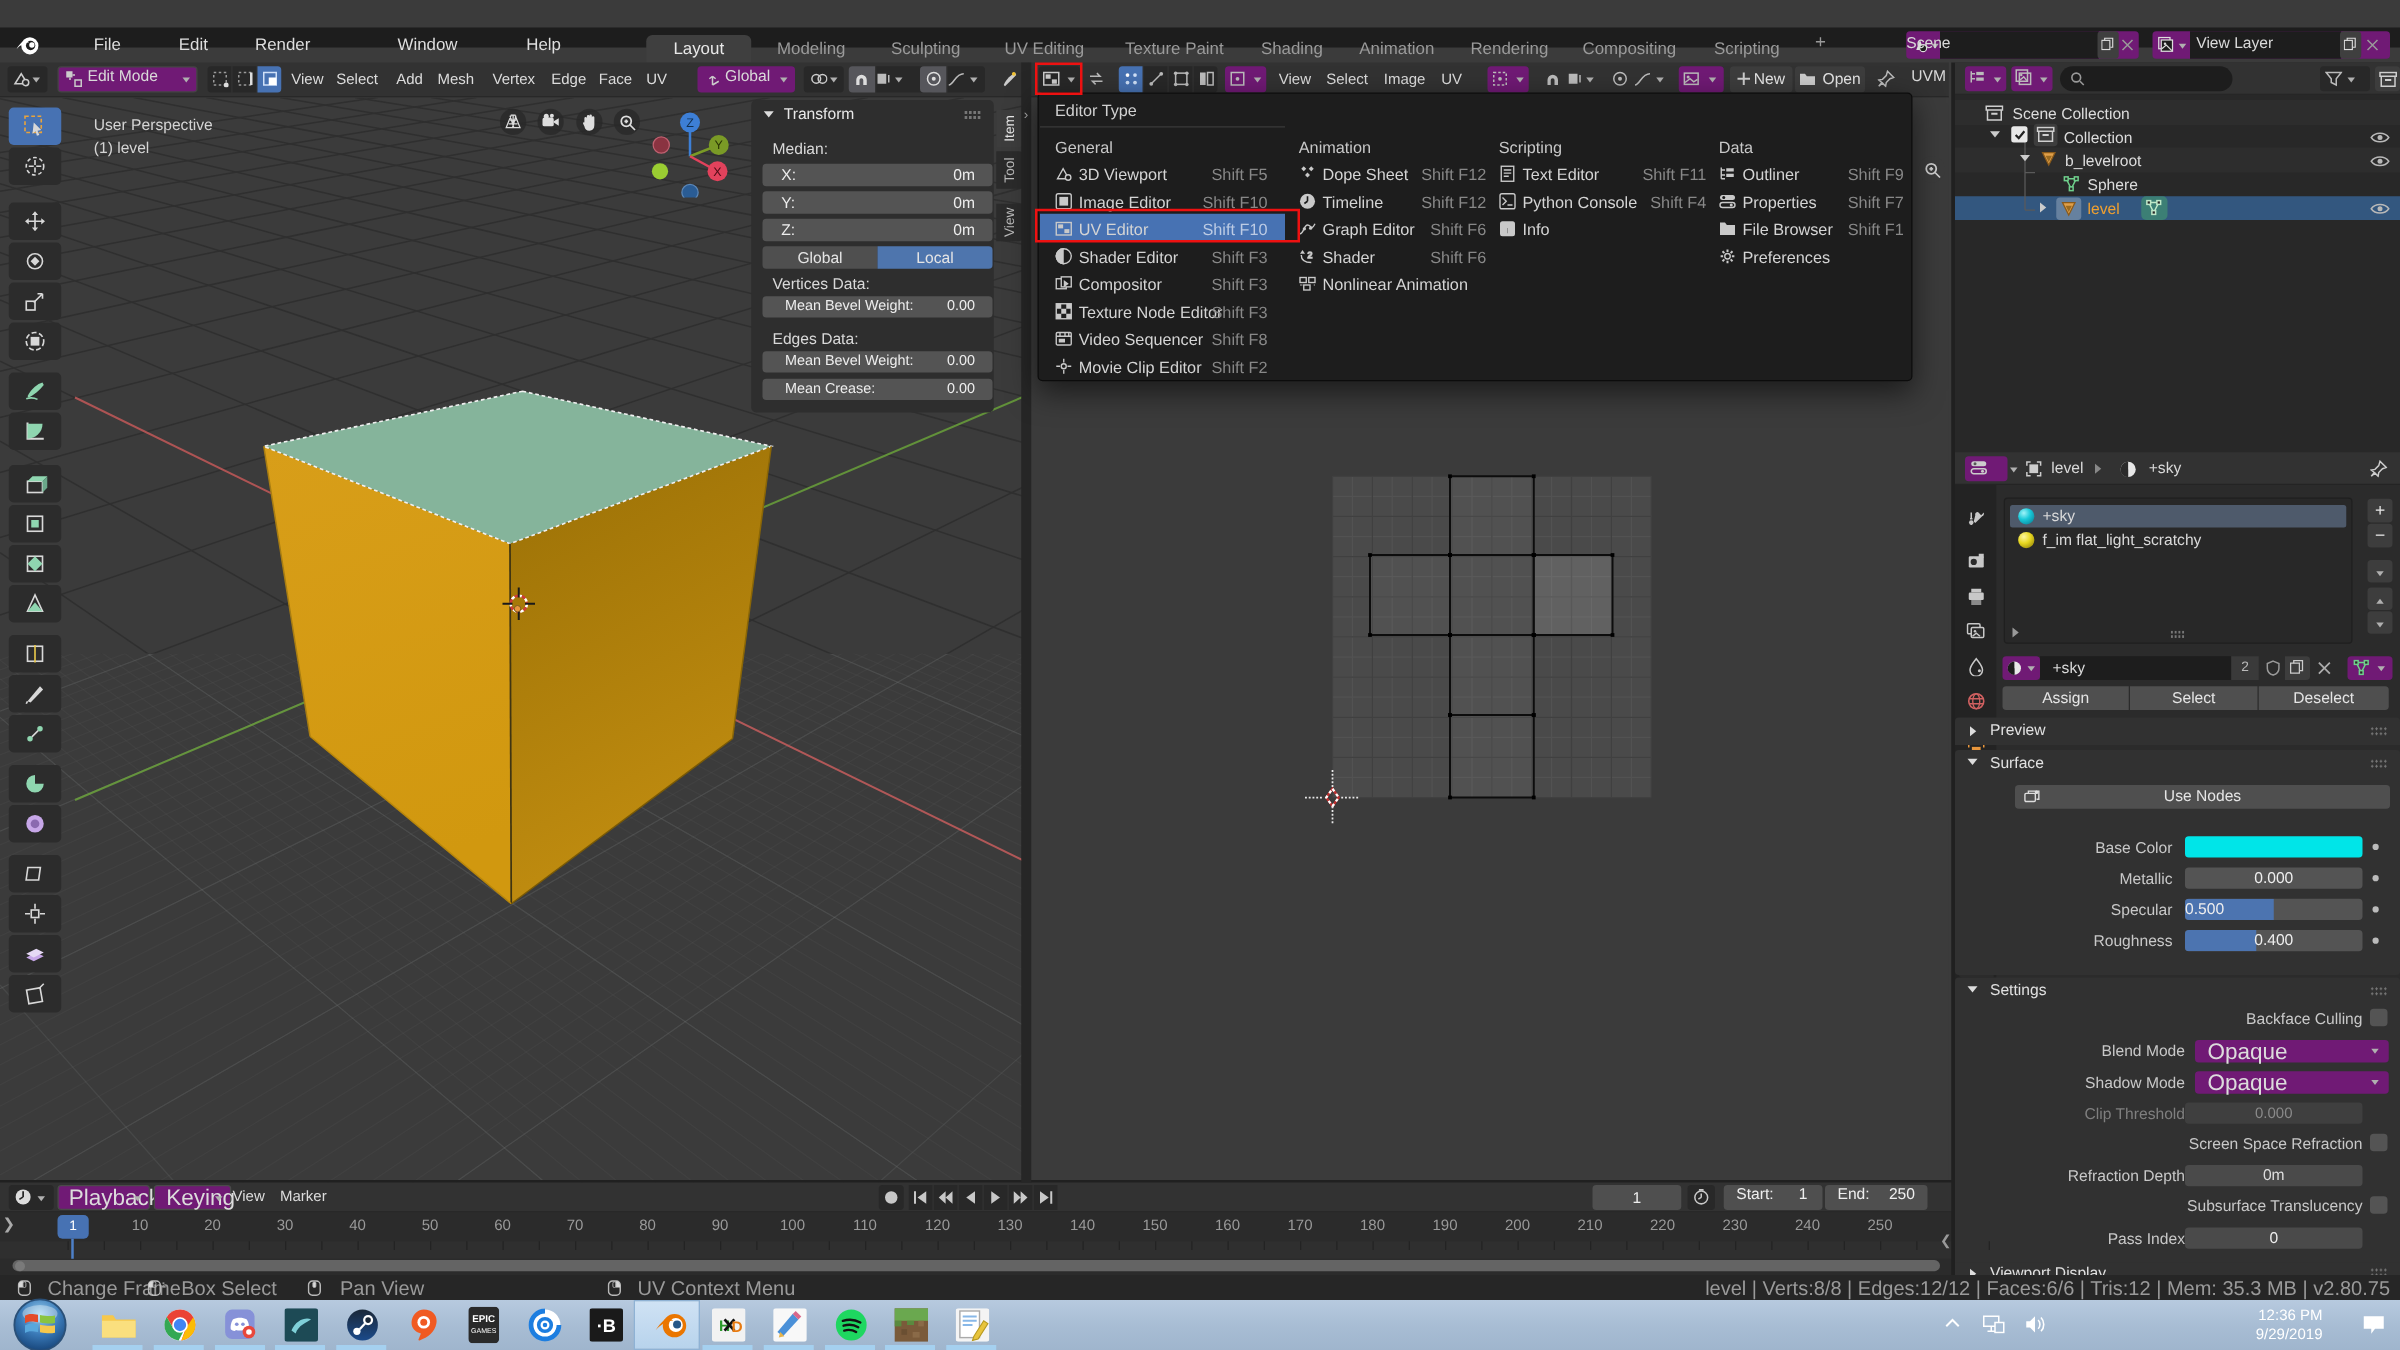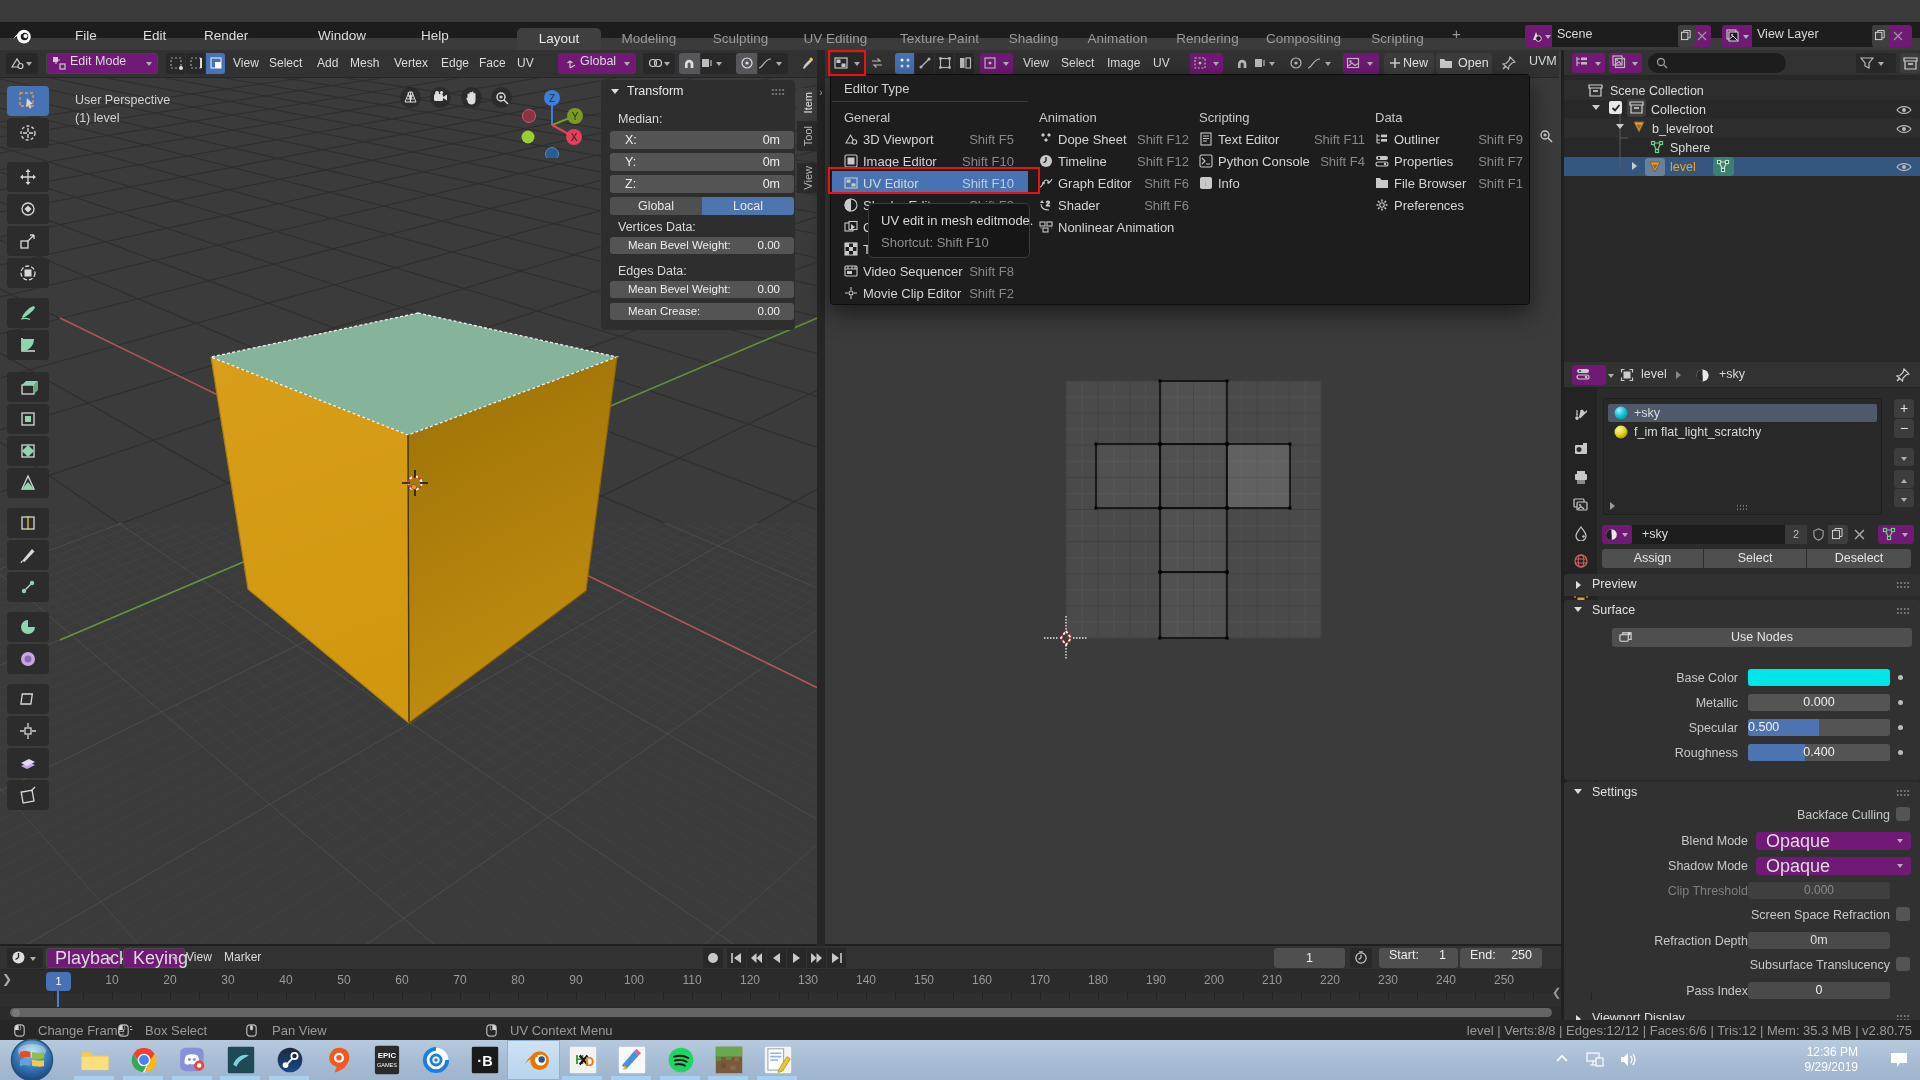--- a/index.html
+++ b/index.html
@@ -45,21 +45,21 @@
 #propsh{position:absolute;left:0;top:0;width:356px;height:26px;background:#323232;border-bottom:1px solid #242424}
 .ptabstrip{position:absolute;left:0;top:26px;width:33px;height:632px;background:#232323}
 .picon{position:absolute;left:3px;width:28px;height:26px;display:flex;align-items:center;justify-content:center;border-radius:3px 0 0 3px}
 .plabel{position:absolute;text-align:right;font-size:12.5px;color:#c8c8c8}
 
 #tl{left:0;top:946px;width:1563px;height:74px;background:#2b2b2b}
 #tlh{position:absolute;left:0;top:0;width:1563px;height:24px;background:#323232;border-bottom:1px solid #262626}
 #ruler{position:absolute;left:0;top:24px;width:1563px;height:23px;background:#2b2b2b}
 .rnum{position:absolute;top:3px;font-size:12px;color:#9a9a9a;transform:translateX(-50%)}
 
-#status{left:0;top:1020px;width:1920px;height:20px;background:#262626;color:#9a9a9a;font-size:13px}
+#status{left:0;top:1020px;width:1920px;height:20px;background:#262626;color:#9a9a9a;font-size:16px}
 
 #taskbar{left:0;top:1040px;width:1920px;height:40px;background:linear-gradient(180deg,#b7cadf 0%,#a8bdd4 50%,#9fb5cd 100%)}
 .tico{position:absolute;top:7px;width:26px;height:26px;border-radius:3px;display:flex;align-items:center;justify-content:center;transform:scale(1.12)}
 .trun{position:absolute;top:36px;height:4px;background:#a5d0ef}
 
 #menu{left:830px;top:74px;width:700px;height:231px;background:#1d1d1d;border:1px solid #0c0c0c;border-radius:4px;box-shadow:0 8px 24px rgba(0,0,0,.55);z-index:50}
 .mitem{position:absolute;height:21px;font-size:13px;color:#d4d4d4;line-height:21px}
 .mshort{position:absolute;height:21px;font-size:13px;color:#888;line-height:21px;text-align:right}
 .mhead{position:absolute;font-size:13px;color:#c8c8c8;height:21px;line-height:21px}
 .redbox{position:absolute;border:2px solid #e11;z-index:60}
@@ -90,21 +90,21 @@
       <div class="tab" style="left:1255px;width:97px">Compositing</div>
       <div class="tab" style="left:1359px;width:77px">Scripting</div>
 <div class="menutxt" style="left:1452px;color:#999;font-size:15px;top:-2px">+</div>
 <div class="abs dd" style="left:1525px;top:3px;width:186px;height:22px"></div>
 <div class="abs" style="left:1552px;top:3px;width:127px;height:22px;background:#1d1d1d"></div>
 <svg class="abs" style="left:1529px;top:7px" width="14" height="14" viewBox="0 0 14 14">
         <path d="M4 11 L7 3 L10 11 Z" fill="#ddd"></path>
         <circle cx="9.5" cy="9.5" r="2.8" fill="#1d1d1d" stroke="#ddd"></circle>
       </svg>
 <span class="chev abs" style="left:1545px;top:13px"></span>
-<div class="abs txt" style="left:1557px;top:5px">Scene</div>
+<div class="abs txt" style="left:1525px;top:5px">Scene</div>
 <div class="abs btn" style="left:1678px;top:3px;width:17px;height:22px;background:#3f3f3f"><svg width="11" height="11" viewBox="0 0 12 12" fill="none" stroke="#ddd" style="margin-top:5px">
           <rect x="0.5" y="2.5" width="7" height="8"></rect>
           <path d="M3 2.5V.5h7v8h-2"></path>
         </svg></div>
 <svg class="abs" style="left:1697px;top:9px" width="10" height="10" viewBox="0 0 10 10">
         <path d="M1 1 L9 9 M9 1 L1 9" stroke="#9a9a9a" stroke-width="1.2"></path>
       </svg>
 <div class="abs dd" style="left:1722px;top:3px;width:190px;height:22px"></div>
 <div class="abs" style="left:1752px;top:3px;width:121px;height:22px;background:#1d1d1d"></div>
 <svg class="abs" style="left:1726px;top:7px" width="14" height="14" viewBox="0 0 14 14" fill="none" stroke="#ddd">
@@ -1633,18 +1633,14 @@
           <path d="M1 12 V2 h4 l1.5 2 H13 v8 Z" fill="#c9c9c9" stroke="none"></path>
         </svg></div>
       <div class="mitem" style="left:563px;top:98px">File Browser</div>
       <div class="mshort" style="left:544px;top:98px;width:148px">Shift F1</div>
       <div class="micon" style="left:544px;top:123px"><svg width="14" height="14" viewBox="0 0 14 14" fill="none" stroke="#c9c9c9" stroke-width="1.1">
           <circle cx="7" cy="7" r="2.2"></circle>
           <path d="M7 1.5 v2 M7 10.5 v2 M1.5 7 h2 M10.5 7 h2 M3 3 l1.5 1.5 M9.5 9.5 L11 11 M11 3 L9.5 4.5 M4.5 9.5 L3 11" stroke-width="1.6"></path>
         </svg></div>
       <div class="mitem" style="left:563px;top:120px">Preferences</div>
     </div>
-    <div class="abs" id="tooltip">
-      <div style="font-size:13px;color:#d8d8d8;white-space:nowrap">UV edit in mesh editmode.</div>
-      <div style="font-size:13px;color:#8f8f8f;margin-top:7px">Shortcut: Shift F10</div>
-    </div>
     <div class="redbox" style="left:828px;top:50px;width:38px;height:26px"></div>
     <div class="redbox" style="left:828px;top:167px;width:212px;height:27px"></div>
   </div>
 </body></html>

